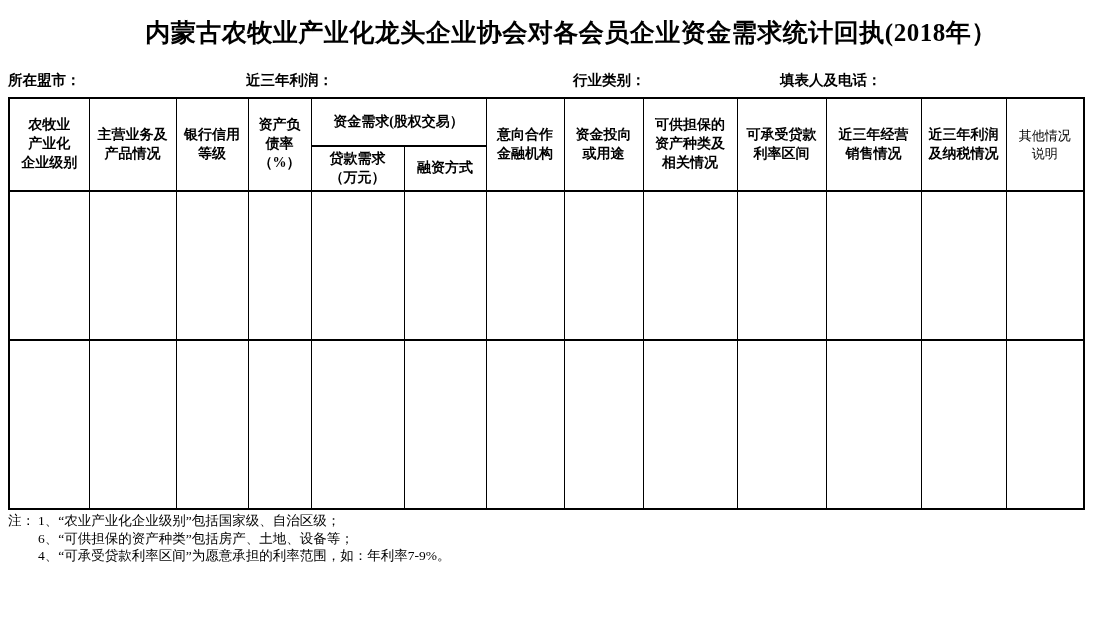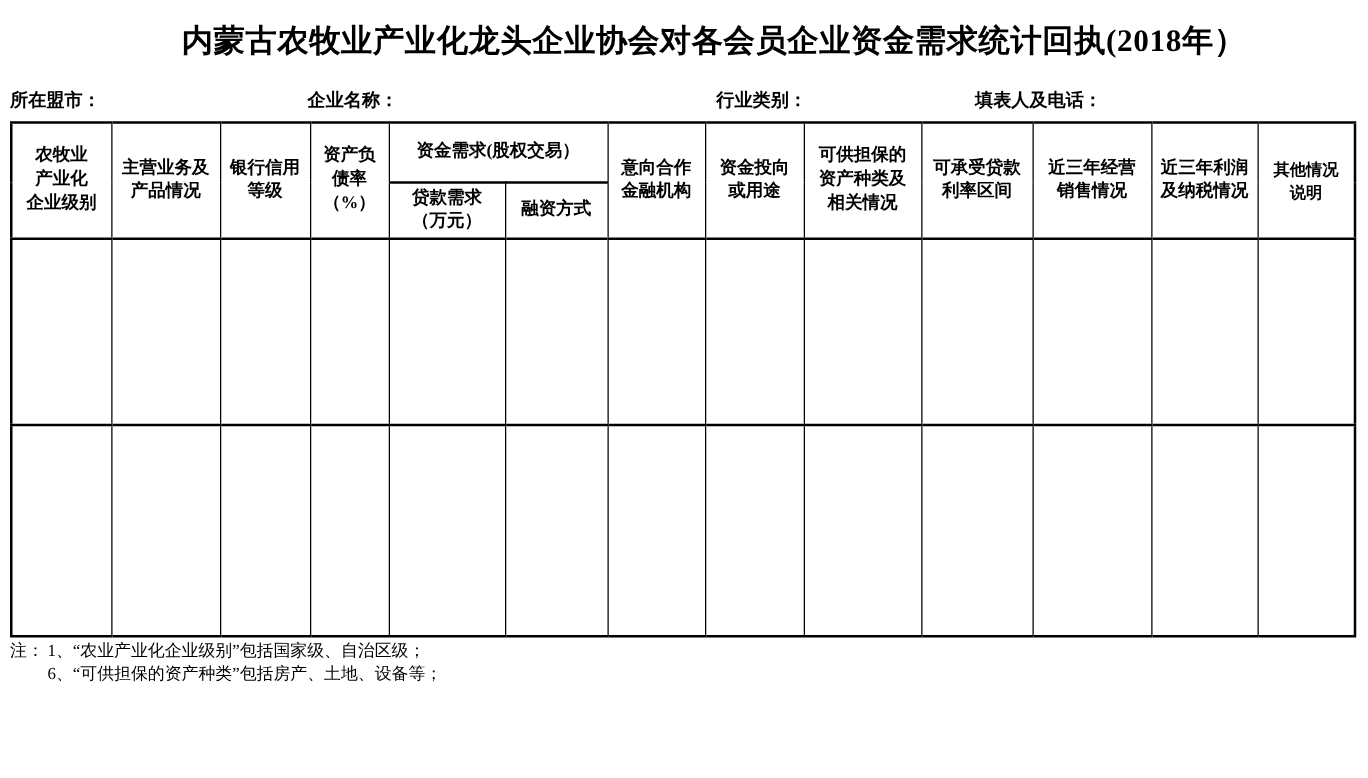--- a/index.html
+++ b/index.html
@@ -29,41 +29,41 @@
   }
   .form-table th, .form-table td {
     border:1px solid #000;
     border-top-width:2px; border-bottom-width:2px;
     padding:0 2px; text-align:center; vertical-align:middle;
   }
   .form-table th {
     font-size:14px; font-weight:bold;
     white-space:pre-line; line-height:1.35;
   }
-  .form-table th.light { font-weight:bold; font-size:13px; }
+  .form-table th.light { font-weight:normal; font-size:13px; }
   tr.hrow1 { height:48px; }
   tr.hrow2 { height:45px; }
   tr.brow1 { height:149px; }
   tr.brow2 { height:169px; }
 
   .notes { position:absolute; top:512px; left:8px; font-size:13.5px; line-height:17.5px; }
   .note-line { white-space:nowrap; }
   .note-prefix { display:inline-block; width:30px; }
   .note-indent { margin-left:30px; }
 </style>
 </head>
 <body>
 
 <div class="page">
 
   <div class="title">内蒙古农牧业产业化龙头企业协会对各会员企业资金需求统计回执(2018年）</div>
 
   <div class="info-row">
     <span class="info-label f0">所在盟市：</span>
-    <span class="info-label f1">企业名称：</span>
+    <span class="info-label f1">近三年利润：</span>
     <span class="info-label f2">行业类别：</span>
     <span class="info-label f3">填表人及电话：</span>
   </div>
 
   <table class="form-table">
     <colgroup>
       <col style="width:80px">
         <col style="width:87px">
         <col style="width:72px">
         <col style="width:63px">
@@ -144,15 +144,16 @@
         <td></td>
       </tr>
     </tbody>
   </table>
 
   <div class="notes">
     <div class="note-line">
       <span class="note-prefix">注：</span><span>1、“农业产业化企业级别”包括国家级、自治区级；</span>
     </div>
     <div class="note-line note-indent">6、“可供担保的资产种类”包括房产、土地、设备等；</div>
+    <div class="note-line note-indent">4、“可承受贷款利率区间”为愿意承担的利率范围，如：年利率7-9%。</div>
   </div>
 
 </div>
 
 </body></html>

